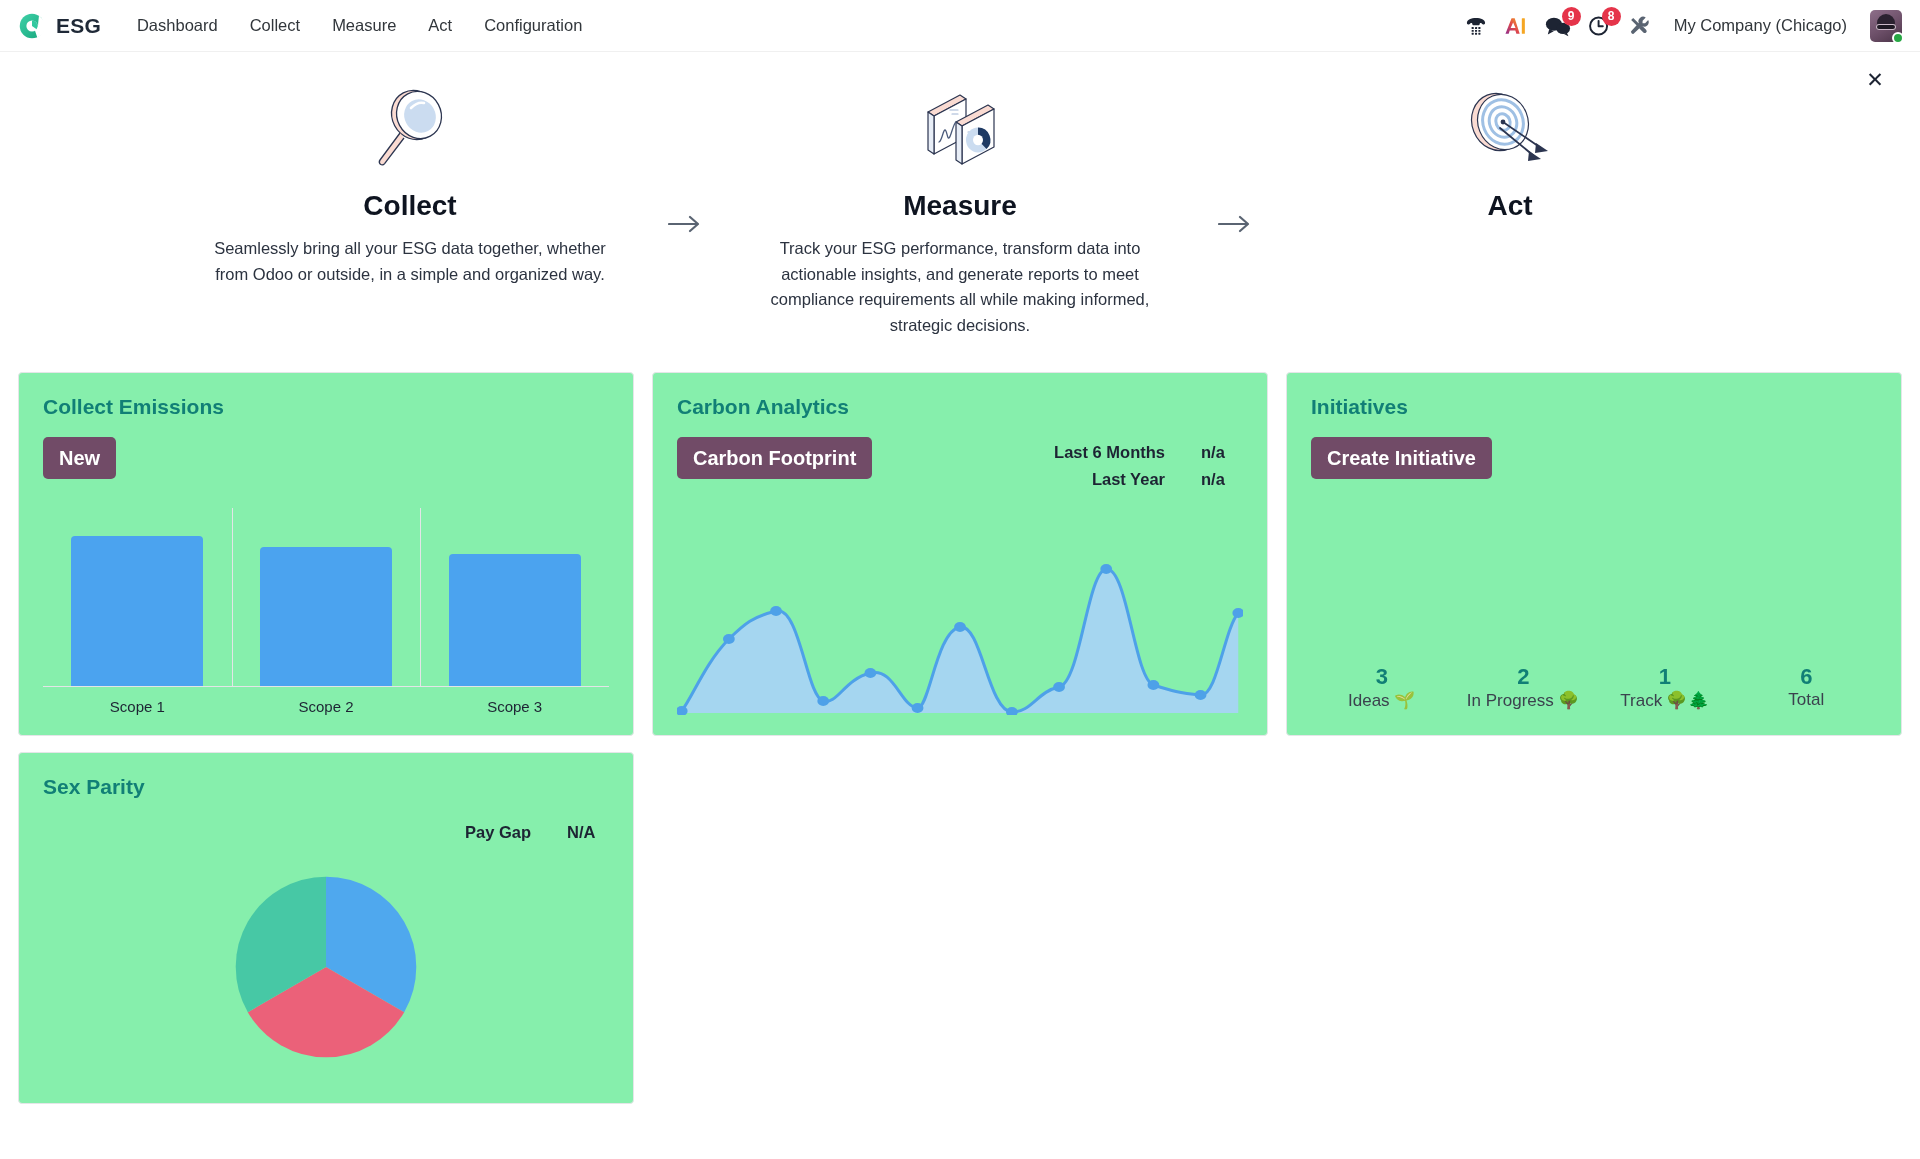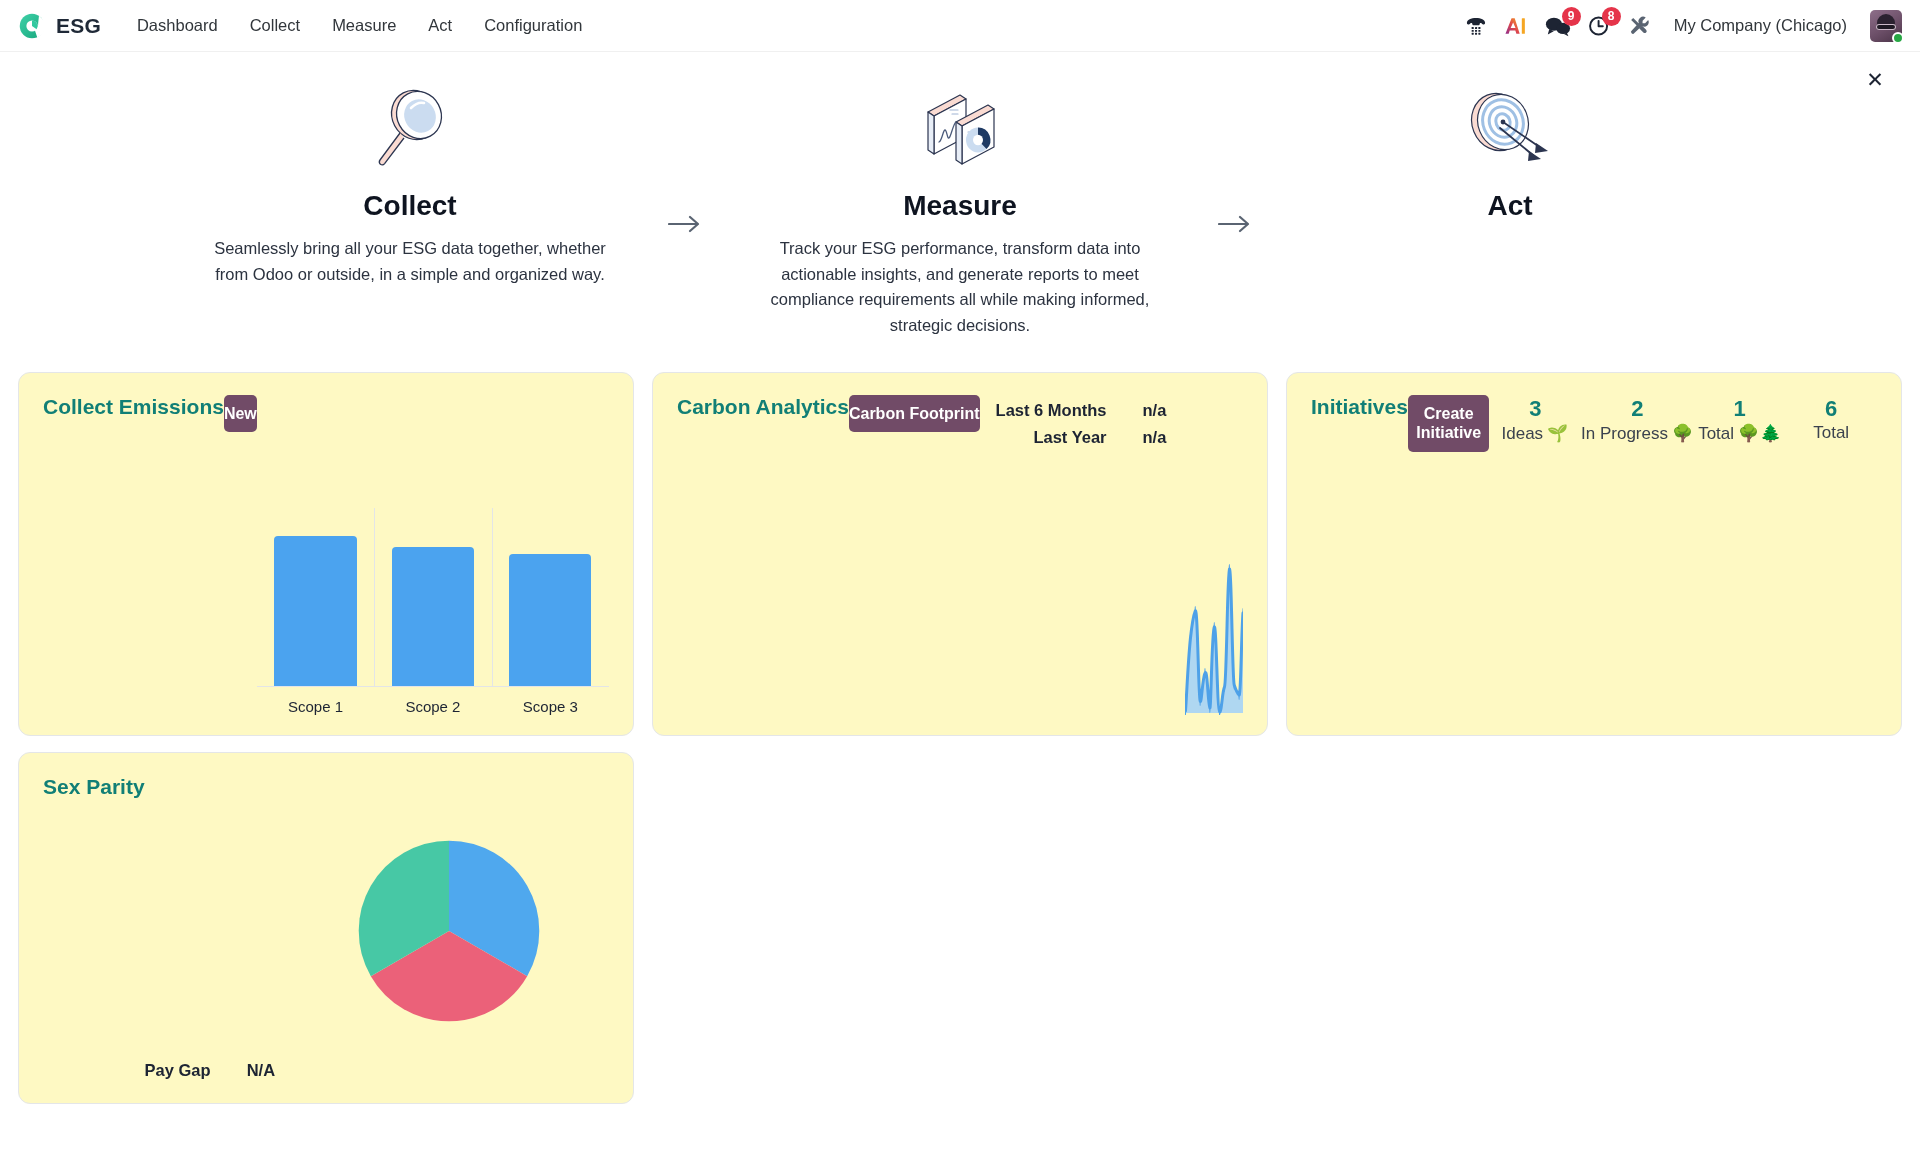--- a/index.html
+++ b/index.html
@@ -135,45 +135,45 @@
 
   
   .cards {
     padding: 0 18px 18px;
     display: grid;
     grid-template-columns: 1fr 1fr 1fr;
     grid-auto-rows: min-content;
     gap: 16px 18px;
   }
   .card {
-    background: #fef9c3;
+    background: #86efac;
     border: 1px solid #e4e6e8;
-    border-radius: 12px;
+    border-radius: 4px;
     padding: 22px 24px 20px;
     display: flex;
-    flex-direction: row;
+    flex-direction: column;
     min-height: 364px;
   }
   .card-sm { min-height: 352px; }
   .card-title {
     font-size: 21px;
     font-weight: 700;
     color: #117f76;
     margin-bottom: 18px;
   }
   .btn-primary {
     align-self: flex-start;
     background: #714b67;
     color: #ffffff;
     border: none;
     border-radius: 5px;
-    font-size: 16px;
+    font-size: 20px;
     font-weight: 600;
     font-family: "Liberation Sans", sans-serif;
-    padding: 9px 0;
+    padding: 9px 16px;
     cursor: pointer;
     line-height: 1.2;
   }
 
   .card-head-row { display: flex; align-items: flex-start; justify-content: space-between; gap: 16px; }
   .stats-block { text-align: right; padding-top: 2px; }
   .stat-row { display: flex; align-items: baseline; justify-content: flex-end; gap: 36px; font-size: 16.5px; font-weight: 700; color: #1d2433; line-height: 1.62; }
   .stat-label { white-space: nowrap; }
   .stat-value { width: 42px; text-align: left; font-weight: 700; }
 
@@ -483,21 +483,21 @@
       <div class="init-stat">
         <div class="init-num">3</div>
         <div class="init-lbl">Ideas 🌱</div>
       </div>
       <div class="init-stat">
         <div class="init-num">2</div>
         <div class="init-lbl">In Progress 🌳</div>
       </div>
       <div class="init-stat">
         <div class="init-num">1</div>
-        <div class="init-lbl">Total 🌳🌲</div>
+        <div class="init-lbl">Track 🌳🌲</div>
       </div>
       <div class="init-stat">
         <div class="init-num">6</div>
         <div class="init-lbl">Total</div>
       </div>
     </div>
   </div>
 
   <div class="card card-sm">
     <div class="card-title">Sex Parity</div>

